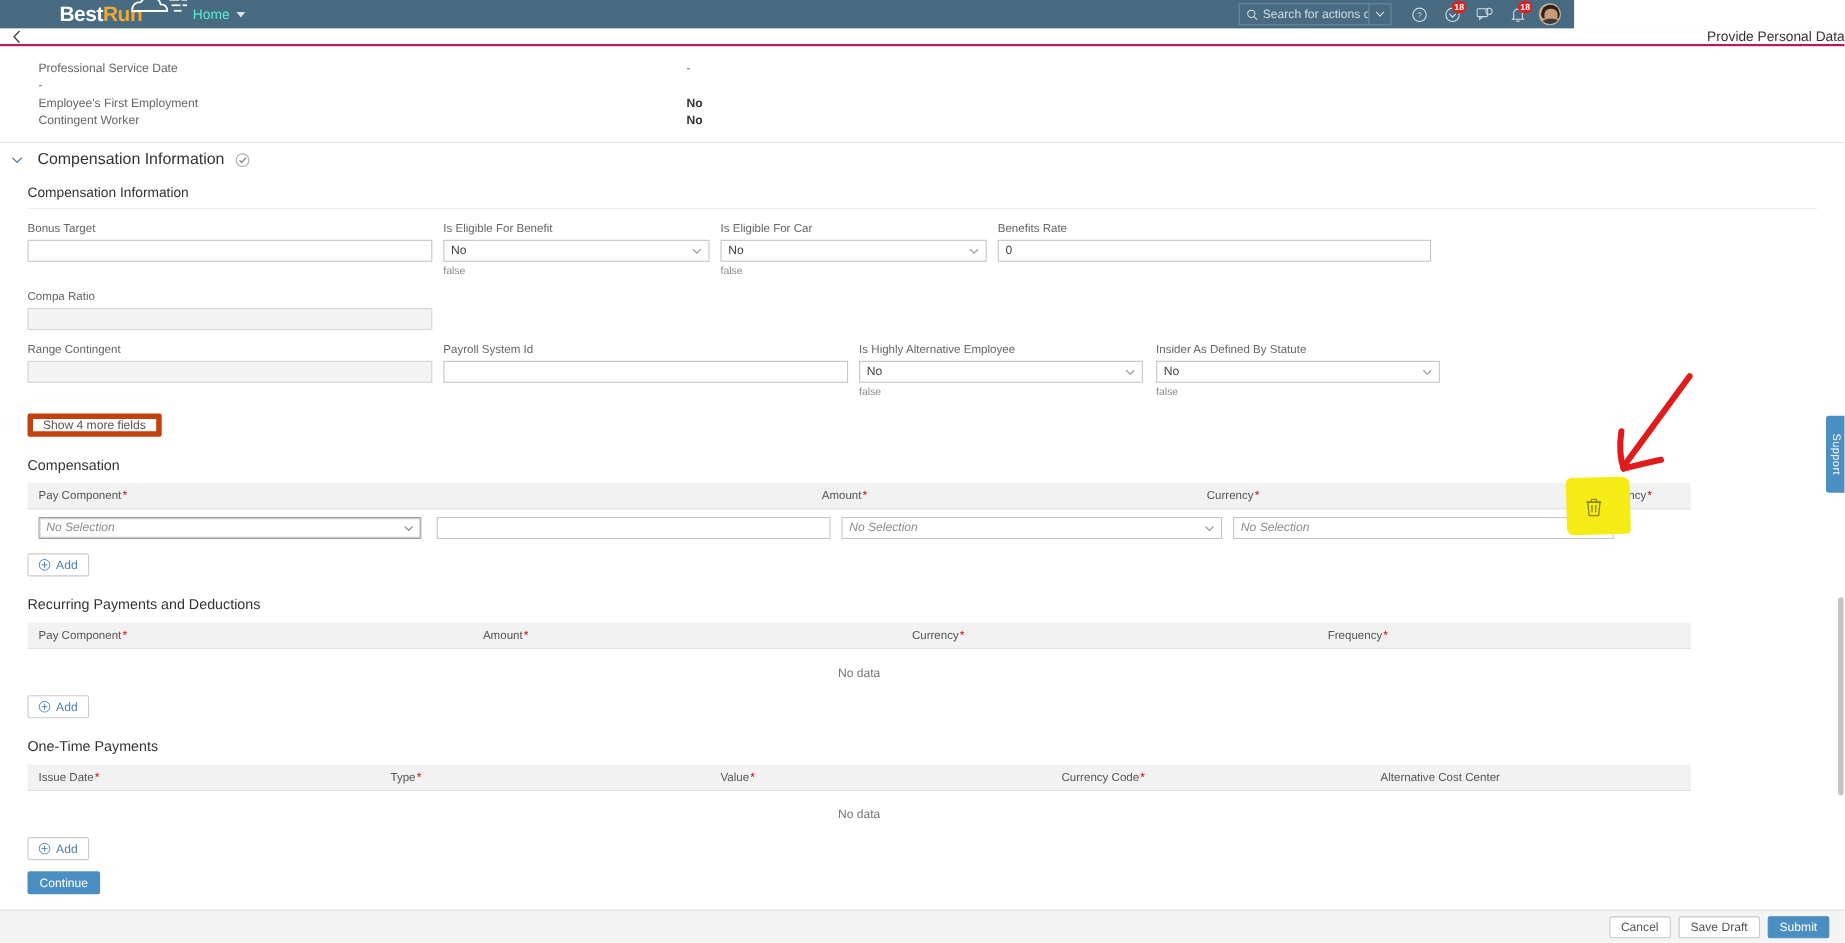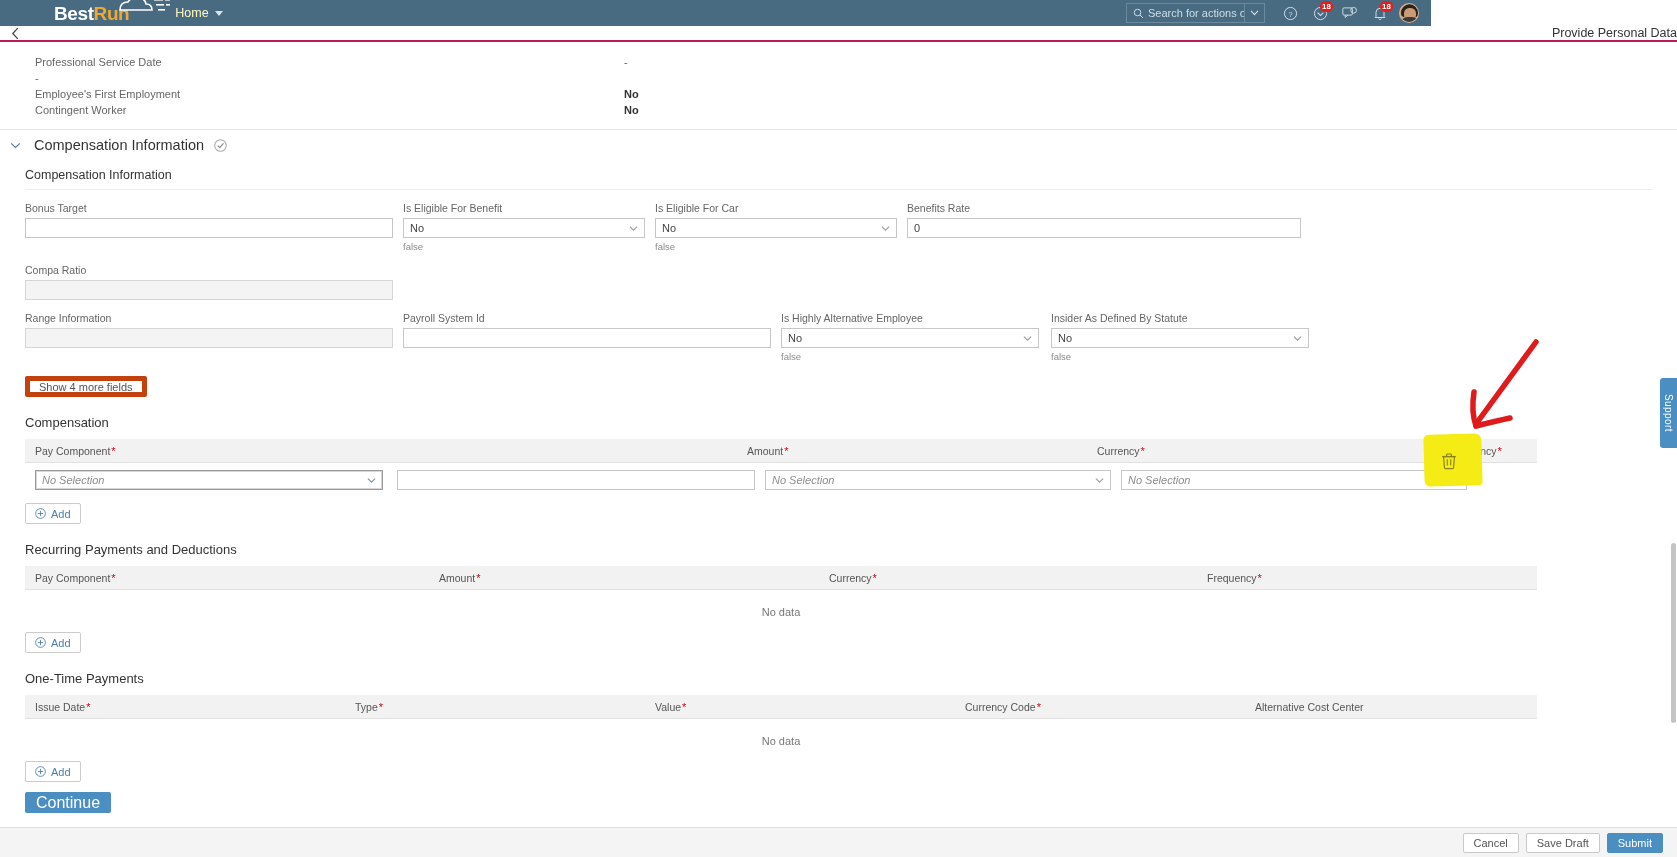--- a/index.html
+++ b/index.html
@@ -18,21 +18,21 @@
   }
   .brand {
     margin-left: 54px; font-size: 19px; font-weight: bold; letter-spacing: -.4px;
     color: #ffffff; line-height: 1; position: relative; white-space: nowrap;
   }
   .brand .run { color: #f0a830; }
   .brand-cloud {
     position: absolute; left: 62px; top: -9px; width: 56px; height: 20px;
   }
   .home-menu {
-    margin-left: 46px; color: #fef9c3; font-size: 12.5px;
+    margin-left: 46px; color: #5eead4; font-size: 12.5px;
     display: flex; align-items: center; gap: 6px; cursor: pointer;
   }
   .caret-d {
     width: 0; height: 0; border-left: 4px solid transparent;
     border-right: 4px solid transparent; border-top: 5px solid #d9e4ea;
   }
   .shell-right {
     margin-left: auto; display: flex; align-items: center; height: 100%;
     padding-right: 6px; gap: 0px;
   }
@@ -168,21 +168,21 @@
   .td { padding-left: 10px; }
   .nodata {
     text-align: center; font-size: 11px; color: #777777;
     padding: 16px 0 8px 0; width: 1512px;
   }
   .ctl.focused { border: 1px solid #9b9b9b; box-shadow: 0 0 0 1px #d6d6d6 inset; }
   .ph { color: #8d8d8d; font-style: italic; }
 
   .btn-continue {
     background: #4a8ec2; color: #ffffff; border: none; border-radius: 2px;
-    height: 21px; padding: 0 11px; font-size: 16px; cursor: pointer;
+    height: 21px; padding: 0 11px; font-size: 11px; cursor: pointer;
     font-family: "Liberation Sans", sans-serif;
   }
 
   
   .footer {
     position: absolute; bottom: 0; left: 0; width: 1677px; height: 30px;
     background: #f4f4f4; border-top: 1px solid #dedede;
     display: flex; align-items: center; justify-content: flex-end;
     gap: 7px; padding-right: 14px;
   }
@@ -394,21 +394,21 @@
       <div class="field" style="width:378px;">
         <div class="field-label">Compa Ratio</div>
         <div class="ctl disabled" style="width:368px;">
           <input disabled="" value="" style="">
         </div>
       </div>
     </div>
 
     <div class="form-grid">
       <div class="field" style="width:378px;">
-        <div class="field-label">Range Information</div>
+        <div class="field-label">Range Contingent</div>
         <div class="ctl disabled" style="width:368px;">
           <input disabled="" value="" style="">
         </div>
       </div>
 
       <div class="field" style="width:378px;">
         <div class="field-label">Payroll System Id</div>
         <div class="ctl" style="width:368px;">
           <input value="" style="">
         </div>

